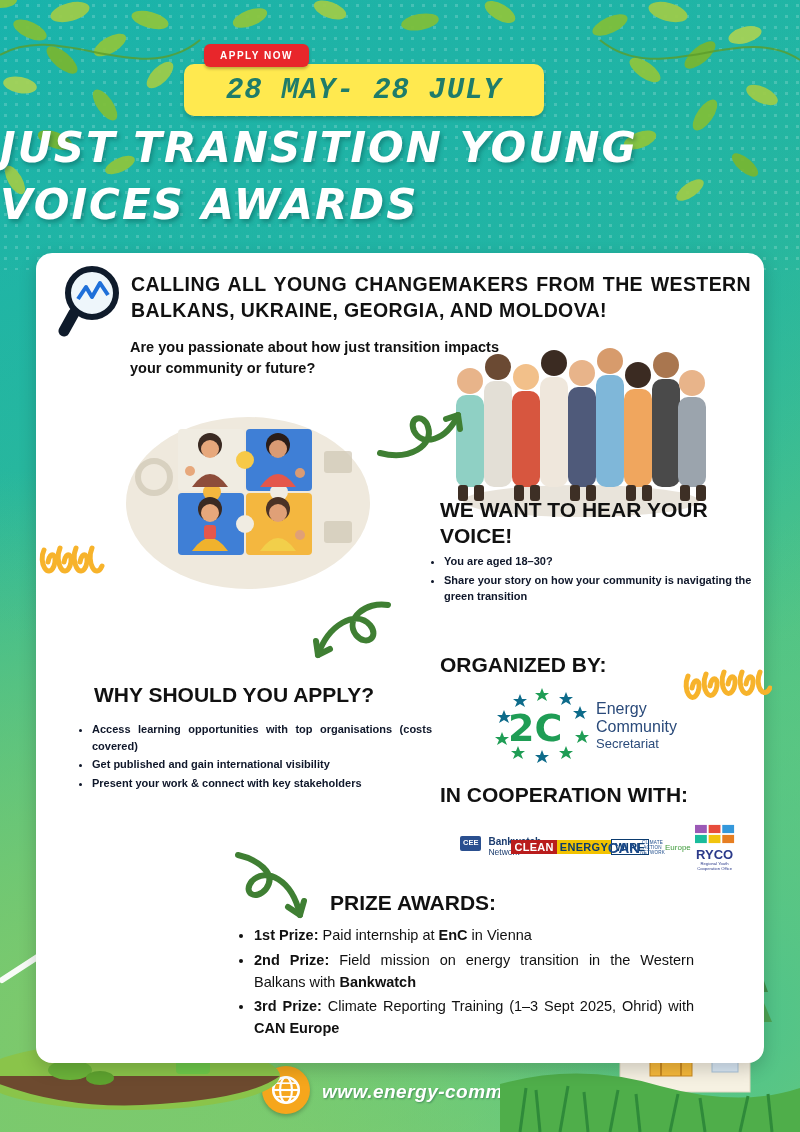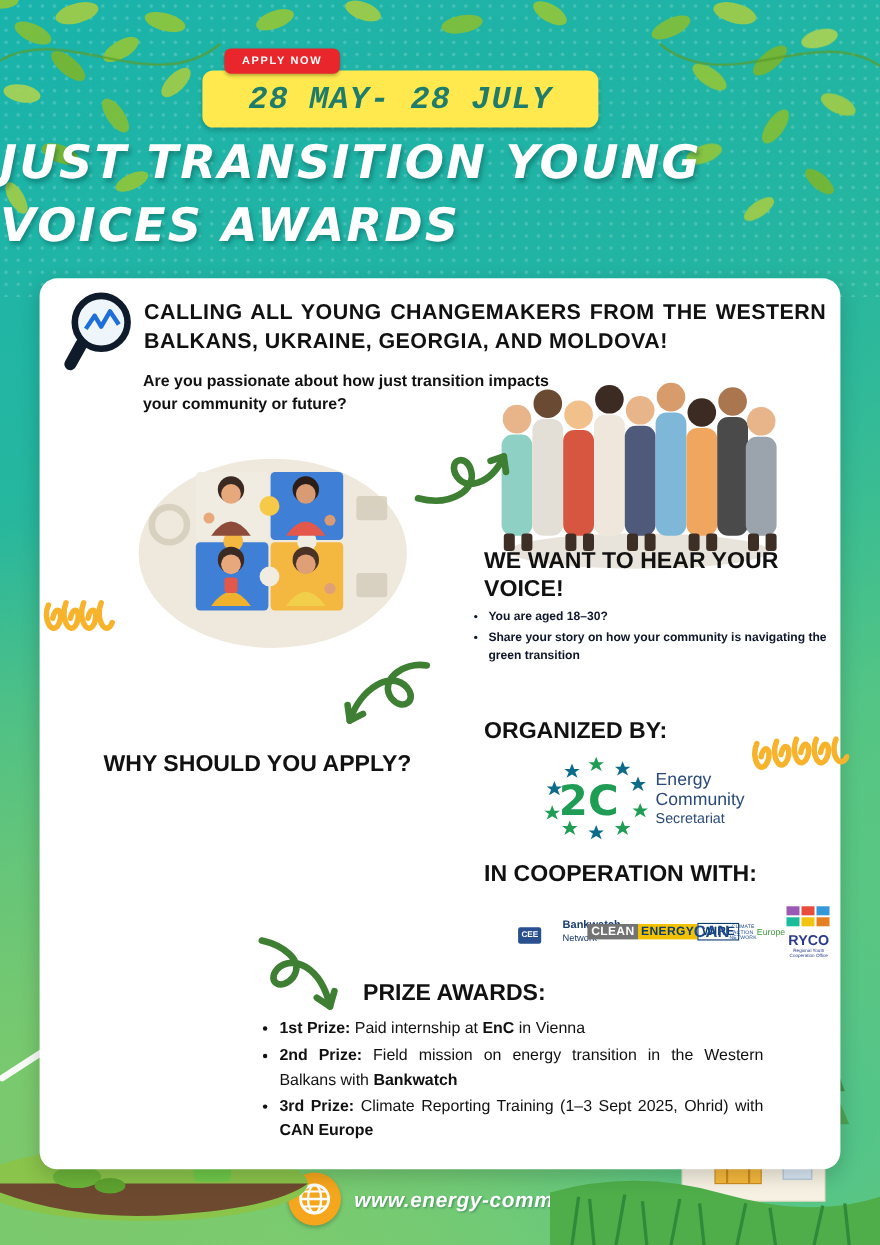--- a/index.html
+++ b/index.html
@@ -106,25 +106,25 @@
     position:absolute;left:198px;top:672px;width:440px;
     font-size:14.5px;color:#111;line-height:1.5;padding-left:20px;margin:0;
     text-align:justify;
   }
   .prize-list li{margin-bottom:3px;}
   .prize-list b{font-weight:bold;}
   
   .enc-logo{position:absolute;left:444px;top:432px;width:230px;height:80px;}
   .coop-logos{position:absolute;left:424px;top:562px;width:280px;height:64px;display:flex;align-items:center;gap:10px;}
   .logo-box{display:flex;align-items:center;justify-content:center;}
-  .bankwatch{font-size:9px;color:#1a3b6e;line-height:1.15;display:flex;align-items:flex-end;gap:19px;margin-left:11px;}
+  .bankwatch{font-size:9px;color:#1a3b6e;line-height:1.15;display:flex;align-items:flex-start;gap:7px;}
   .bw-sq{background:#2a4f8f;color:#fff;font-size:7.5px;font-weight:bold;padding:3px 3px;border-radius:2px;}
   .cew{width:58px;}
   .cew div{font-weight:bold;font-size:11px;letter-spacing:.3px;padding:1px 3px;}
-  .cew .c1{background:#737373;color:#fff;}
+  .cew .c1{background:#b91c1c;color:#fff;}
   .cew .c2{background:#f2c200;color:#0b3b6f;}
   .cew .c3{background:#ffffff;color:#0b3b6f;border:1px solid #0b3b6f;}
   .can{width:60px;text-align:center;}
   .ryco{width:58px;text-align:center;}
   .globe-badge{
     position:absolute;left:262px;bottom:18px;width:48px;height:48px;border-radius:50%;
     background:#f6a61c;display:flex;align-items:center;justify-content:center;
     box-shadow:0 2px 4px rgba(0,0,0,.25);
   }
   .site{
@@ -442,20 +442,25 @@
       <path d="M74,66 L62,58 M74,66 L78,52" stroke="#3f7f33" stroke-width="6" fill="none" stroke-linecap="round"></path>
     </svg>
 
     <div class="hear">WE WANT TO HEAR YOUR VOICE!</div>
     <ul class="bullets hear-bullets">
       <li>You are aged 18–30?</li>
       <li>Share your story on how your community is navigating the green transition</li>
     </ul>
 
     <div class="why-title">WHY SHOULD YOU APPLY?</div>
+    <ul class="bullets why-bullets">
+      <li>Access learning opportunities with top organisations (costs covered)</li>
+      <li>Get published and gain international visibility</li>
+      <li>Present your work &amp; connect with key stakeholders</li>
+    </ul>
 
     <div class="org-title">ORGANIZED BY:</div>
 
     <svg class="enc-logo" viewBox="0 0 230 80">
       <g fill="#1f9d55">
         <g transform="translate(62,10)">
             <polygon points="0,-7 2,-2 7,-2 3,1 5,6 0,3 -5,6 -3,1 -7,-2 -2,-2"></polygon>
           </g>
         <g transform="translate(40,16)">
             <polygon points="0,-7 2,-2 7,-2 3,1 5,6 0,3 -5,6 -3,1 -7,-2 -2,-2" fill="#0d6b8a"></polygon>

